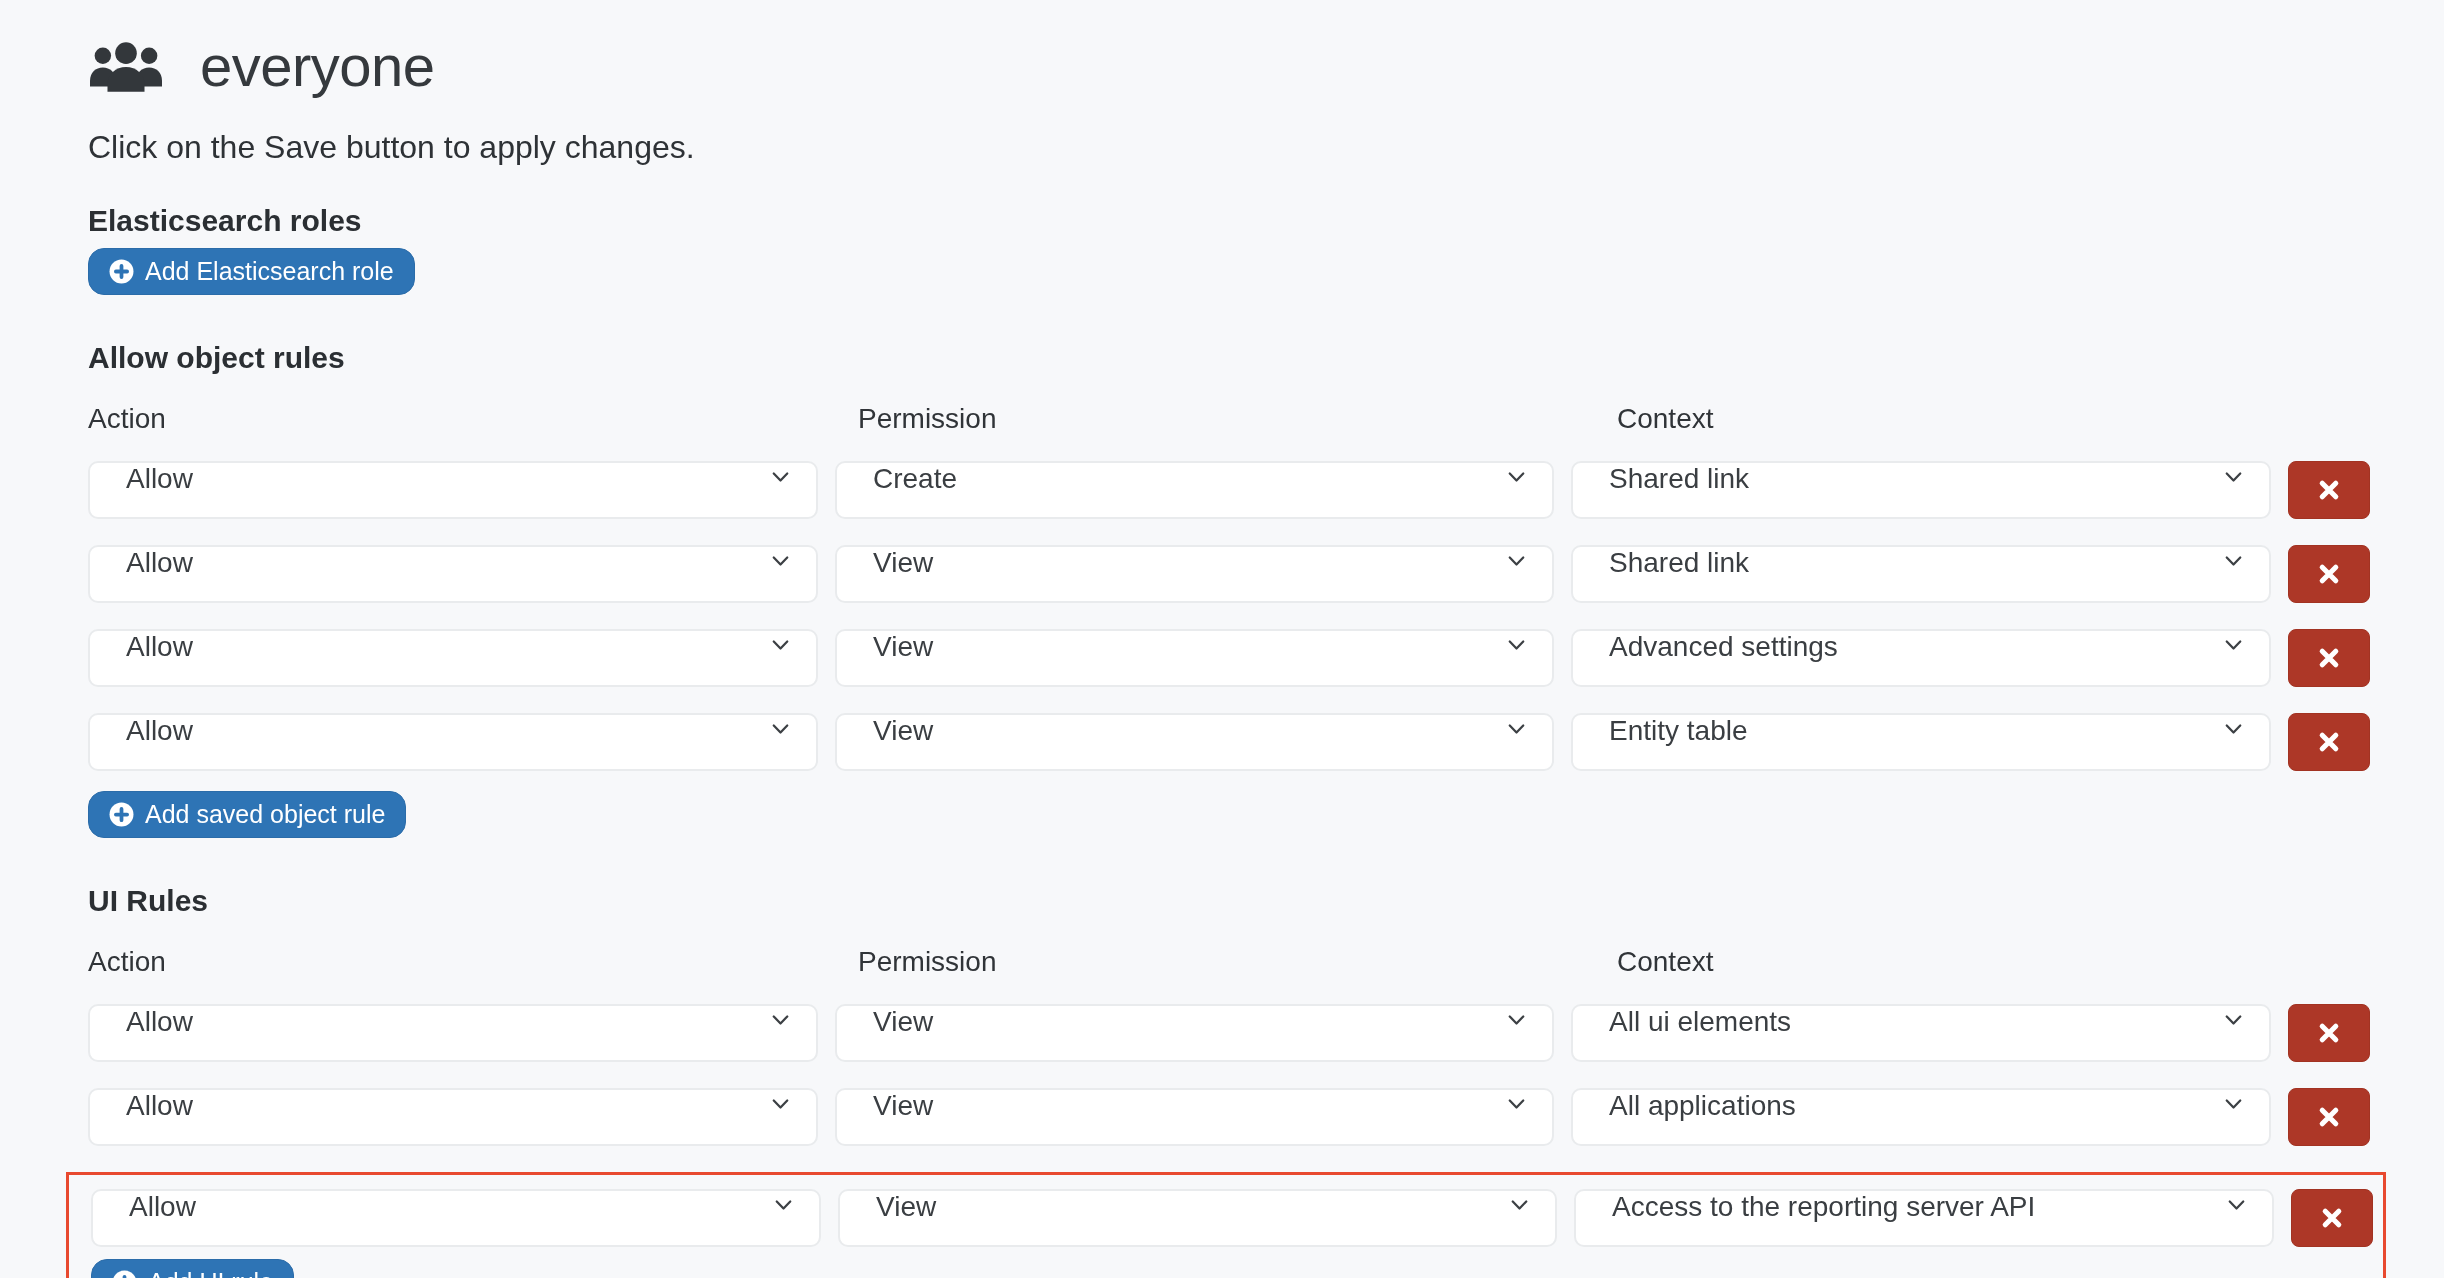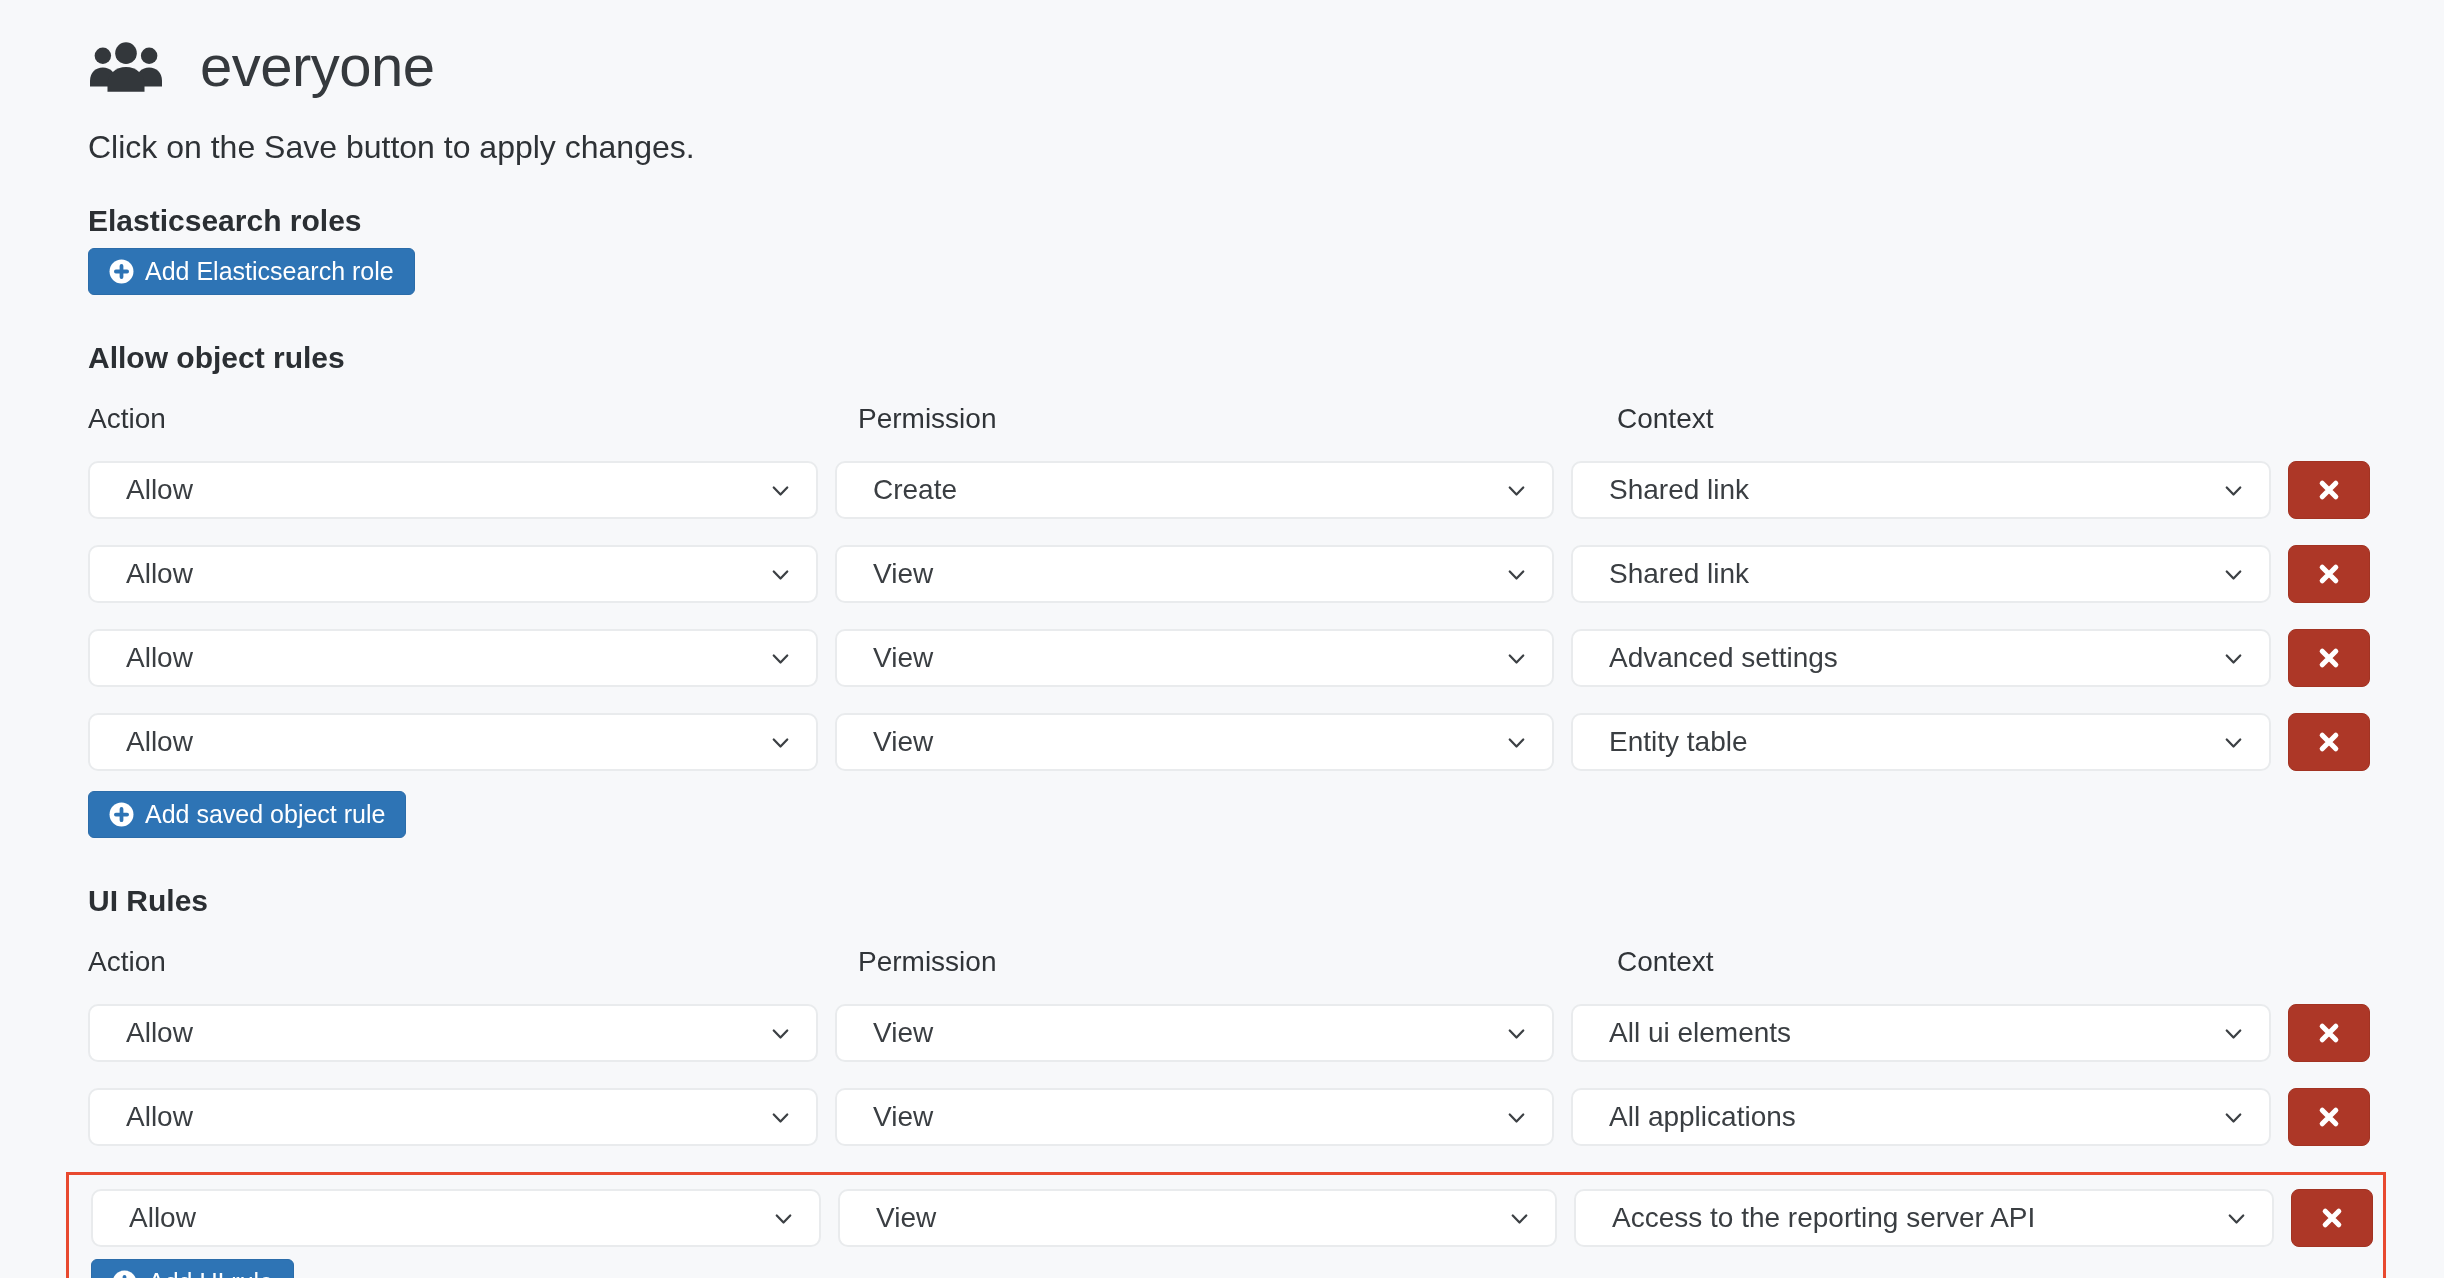--- a/index.html
+++ b/index.html
@@ -19,41 +19,41 @@
 
   
   h2.section-heading { margin-top:38px; font-size:30px; font-weight:700; color:#2b2f33; }
   h2.mt-lg { margin-top:46px; }
 
   
   .btn {
     display:inline-flex; align-items:center; gap:11px;
     margin-top:10px;
     height:47px; padding:0 20px;
-    background:#2e74b5; border:1px solid #2b6ca9; border-radius:6px;
+    background:#2e74b5; border:1px solid #2b6ca9; border-radius:16px;
     color:#fff; font-size:25px; font-family:inherit; cursor:pointer;
   }
   .btn svg { flex:0 0 auto; }
 
   
   .cols {
     display:grid; grid-template-columns:730px 719px 700px 82px; column-gap:17px;
     margin-top:28px; font-size:28px; color:#303438;gap:40px;
   }
 
   
   .rows { margin-top:26px; }
   .rule-row {
     display:grid; grid-template-columns:730px 719px 700px 82px; column-gap:17px;
     margin-bottom:26px; align-items:center;
   }
   .select {
     height:58px; background:#fff;
     border:2px solid #e9ebed; border-radius:10px;
-    display:flex; align-items:center;
+    display:flex; 
     padding:0 22px 0 36px;
     font-size:28px; color:#3a3e42;
     cursor:pointer; position:relative;
   }
   .select .select-value { flex:1 1 auto; white-space:nowrap; overflow:hidden; }
   .select .chev { flex:0 0 auto; }
   .btn-remove {
     width:82px; height:58px;
     background:#ad3727; border:1px solid #a23322; border-radius:8px;
     display:flex; align-items:center; justify-content:center;

